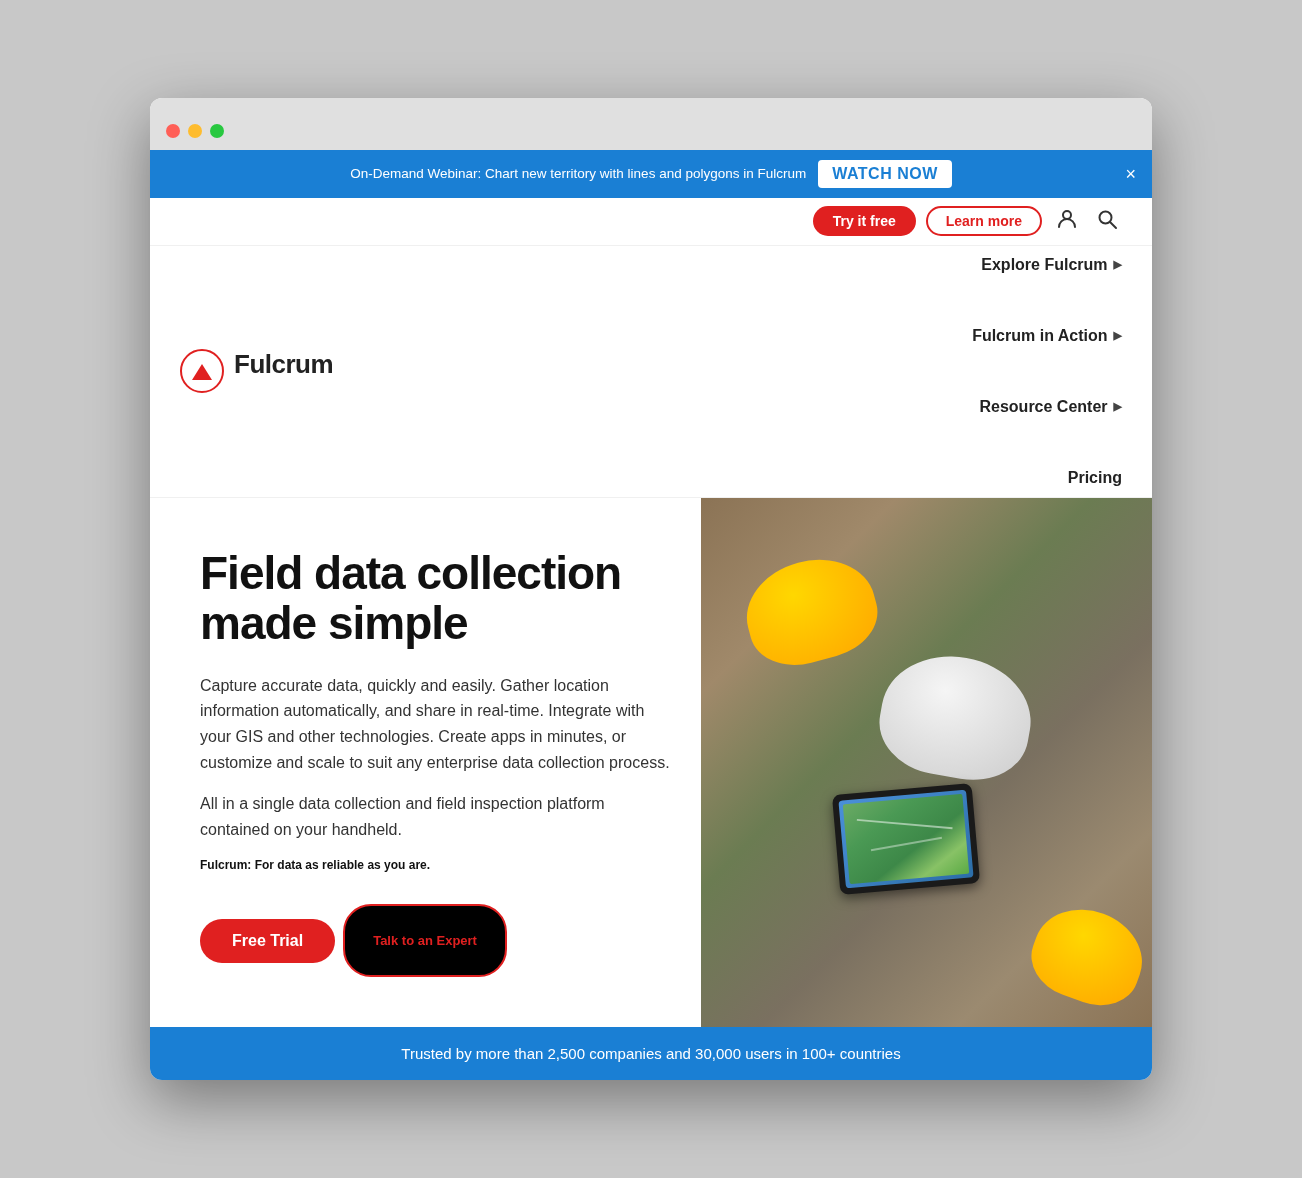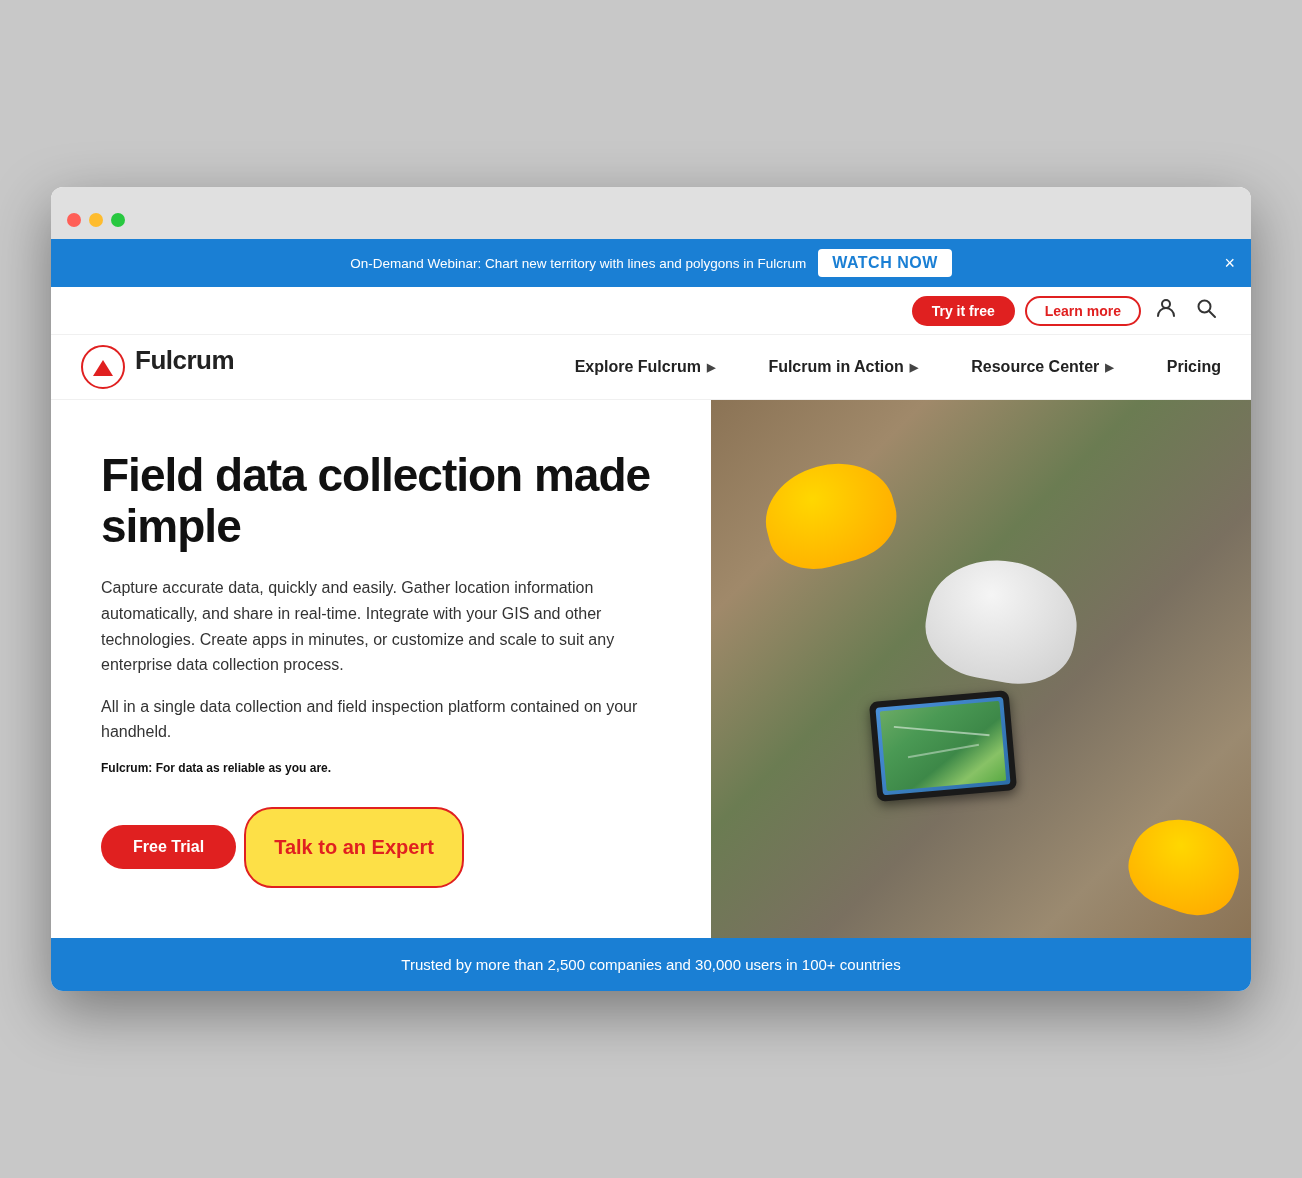--- a/index.html
+++ b/index.html
@@ -5,21 +5,21 @@
     * { box-sizing: border-box; margin: 0; padding: 0; }
     body {
       background: #c8c8c8;
       display: flex;
       justify-content: center;
       align-items: center;
       min-height: 100vh;
       font-family: -apple-system, BlinkMacSystemFont, 'Segoe UI', Helvetica, Arial, sans-serif;
     }
     .browser-window {
-      width: 1200px;
+      width: 1002px;
       border-radius: 12px;
       overflow: hidden;
       box-shadow: 0 20px 60px rgba(0,0,0,0.4);
       background: #fff;
     }
     .browser-chrome {
       background: #e0e0e0;
       padding: 14px 16px 0 16px;
       display: flex;
       align-items: center;
@@ -142,20 +142,21 @@
     .logo-text {
       font-size: 26px;
       font-weight: 700;
       color: #222;
       letter-spacing: -0.5px;
     }
     .nav-items {
       display: flex;
       align-items: flex-end;
       gap: 53px;
+      flex-direction: column;
     }
     .nav-item {
       font-size: 16px;
       font-weight: 600;
       color: #222;
       cursor: pointer;
       display: flex;
       align-items: center;
       gap: 6px;
       text-decoration: none;
@@ -209,26 +210,26 @@
       background: #e02020;
       color: #fff;
       border: none;
       border-radius: 28px;
       padding: 13px 32px;
       font-size: 16px;
       font-weight: 700;
       cursor: pointer;
     }
     .btn-talk {
-      background: #fde047;
+      background: #000000;
       color: #e02020;
       border: 2.5px solid #e02020;
       border-radius: 28px;
       padding: 27px 28px;
-      font-size: 20px;
+      font-size: 13px;
       font-weight: 700;
       cursor: pointer;
     }
 
     .hero-image {
       flex: 0 0 45%;
       position: relative;
       overflow: hidden;
     }
     .hero-image-inner {

